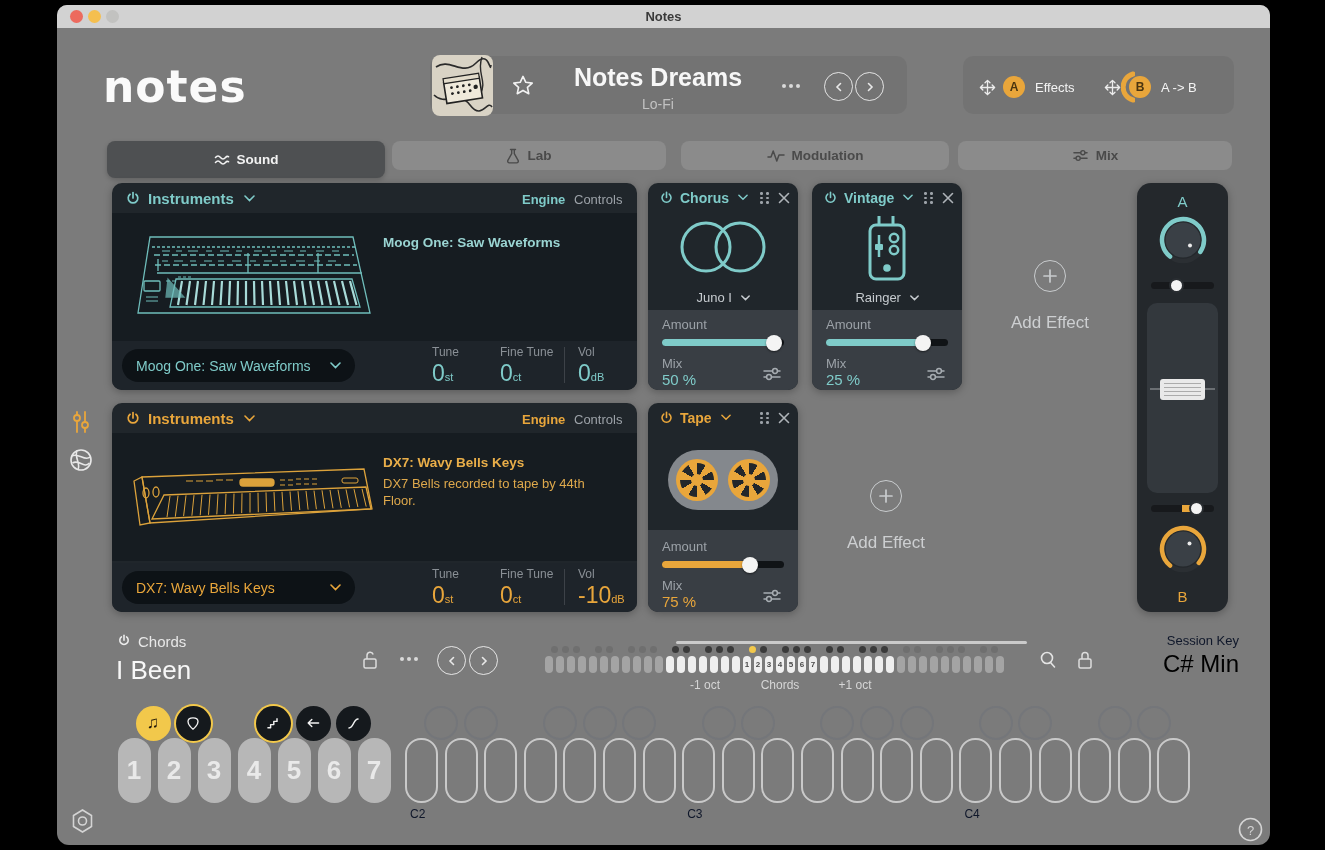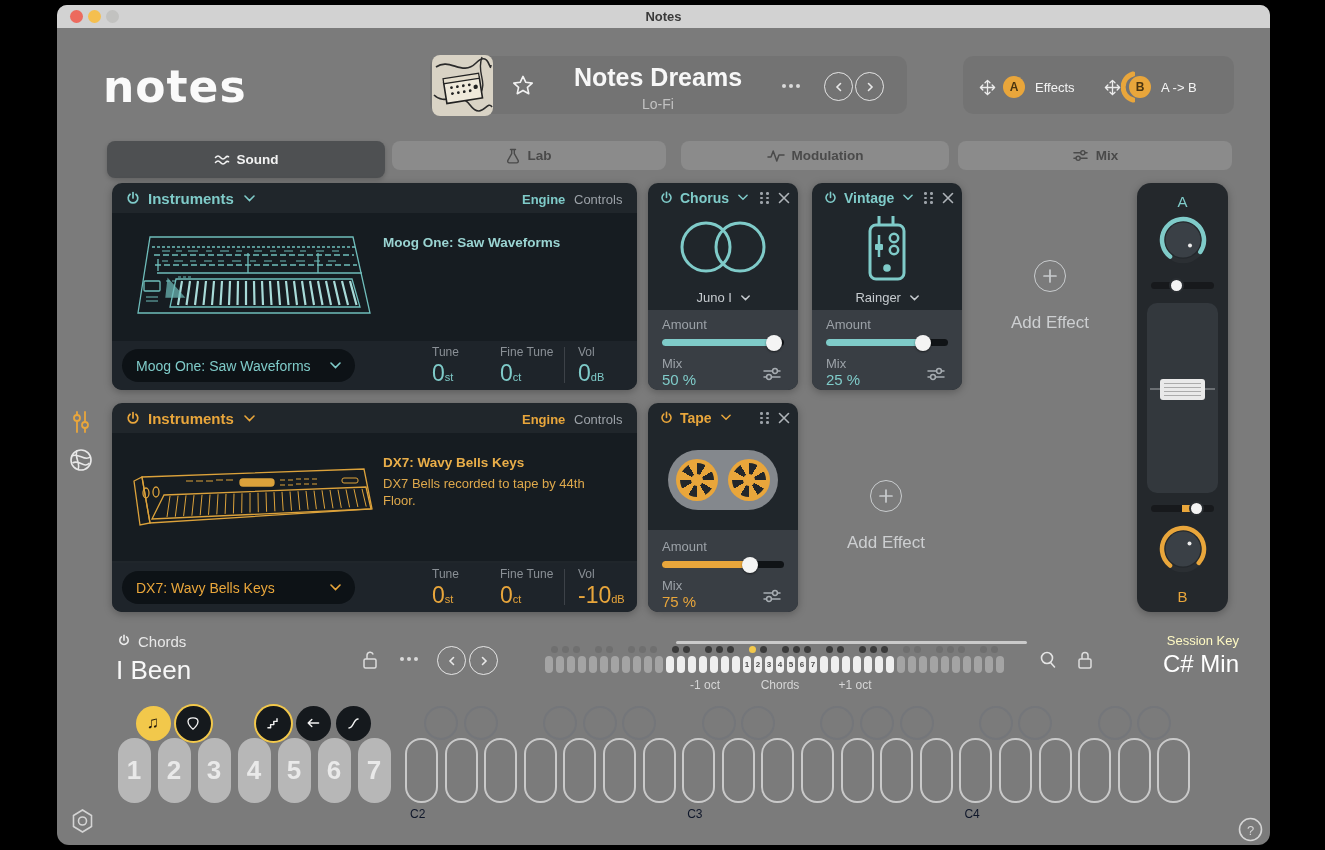--- a/index.html
+++ b/index.html
@@ -723,22 +723,22 @@
           <path d="M12.5 12.5 L16.5 17"></path>
         </svg>
   </div>
   <div class="abs" style="left:1018px;top:644px;">
     <svg width="20" height="22" viewBox="0 0 20 22" fill="none" stroke="#DDDDDD" stroke-width="1.5" stroke-linejoin="round">
       <rect x="4" y="10" width="12" height="9" rx="1.5"></rect>
       <path d="M7 10V6.5a3 3 0 0 1 6 0V10"></path>
     </svg>
   </div>
   <div class="abs" style="left:1022px;top:628px;width:160px;text-align:right;">
-    <div style="font-size:13px;color:#fef9c3;">Session Key</div>
-    <div style="font-size:24px;color:#ffffff;margin-top:2px;">C# Min</div>
+    <div style="font-size:13px;color:#0f172a;">Session Key</div>
+    <div style="font-size:24px;color:#000000;margin-top:2px;">C# Min</div>
   </div>
 
   <div class="fn-circle solid" style="left:78.5px;top:700.5px;">
         <span>♫</span>
       </div>
   <div class="fn-circle ring" style="left:118.5px;top:700.5px;">
     <svg width="16" height="17" viewBox="0 0 24 24">
           <path d="M12 3.5 C16.5 3.5 19.5 6 19.5 9 C19.5 13.8 14 19.2 12 20.5 C10 19.2 4.5 13.8 4.5 9 C4.5 6 7.5 3.5 12 3.5 Z" fill="none" stroke="#F2F2F2" stroke-width="2"></path>
         </svg>
   </div>

